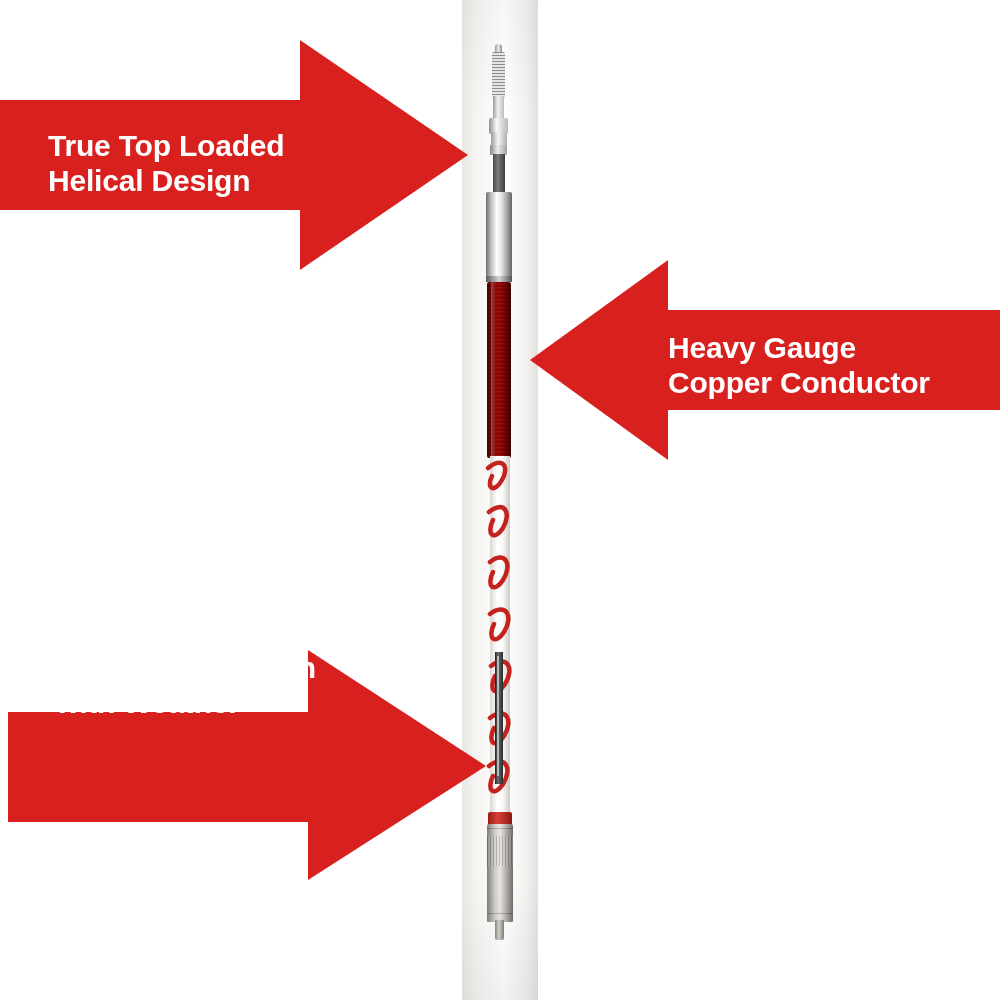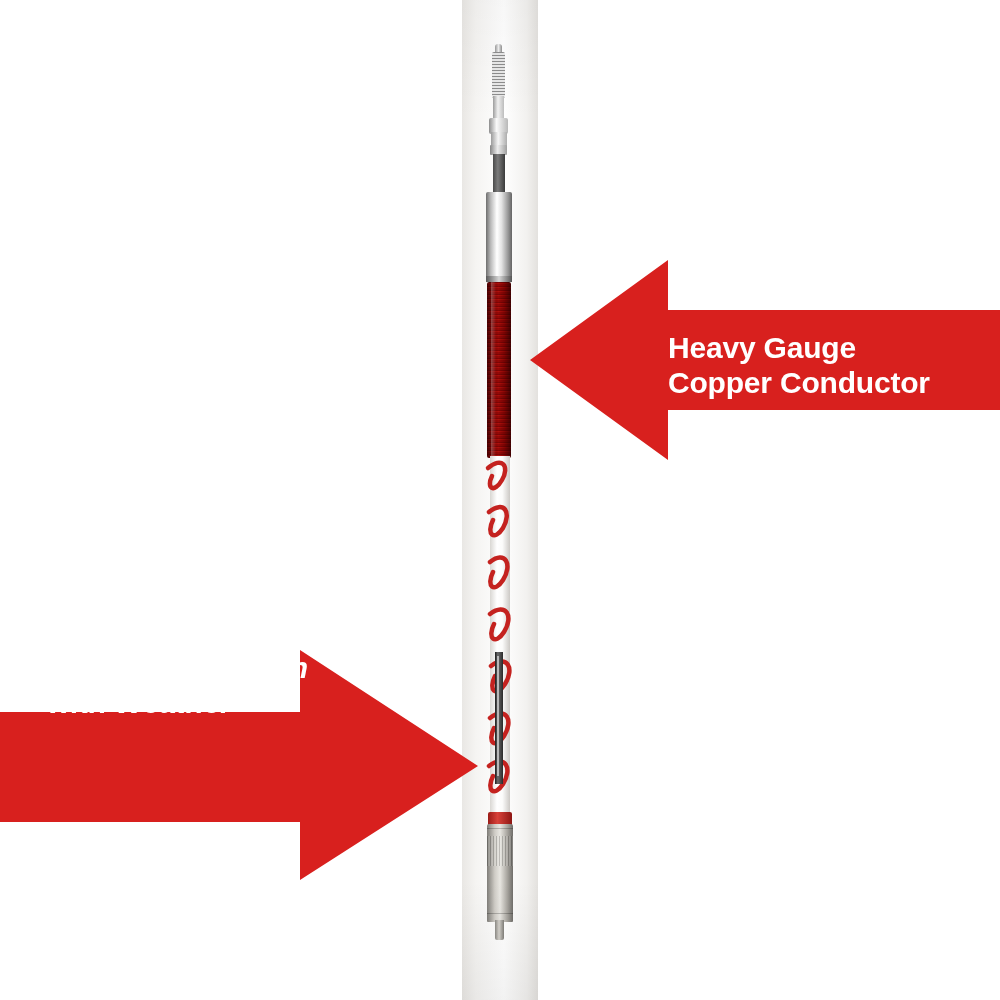--- a/index.html
+++ b/index.html
@@ -240,21 +240,21 @@
     font-weight: bold;
     line-height: 1.18;
     letter-spacing: -0.2px;
     white-space: pre-line;
   }
 
   
   #callout-1 { left: 0px; top: 40px; width: 470px; height: 230px; }
   #callout-1 .label { left: 48px; top: 88px; font-size: 30px; }
 
-  #callout-3 { left: 0px; top: 650px; width: 480px; height: 230px; font-style: italic; }
+  #callout-3 { left: 8px; top: 650px; width: 480px; height: 230px; }
   #callout-3 .label { left: 48px; top: 690px - 650px; font-size: 30px; }
 
   
   #callout-2 { left: 528px; top: 260px; width: 472px; height: 200px; }
   #callout-2 .label { left: 140px; top: 70px; font-size: 30px; }
 </style>
 </head>
 <body>
 
 <div id="stage">
@@ -286,20 +286,27 @@
 
       <div class="part lower-rod"></div>
       <div class="part lower-rod-hl"></div>
       <div class="part base-collar"></div>
       <div class="part base-body"></div>
       <div class="part base-knurl"></div>
       <div class="part base-stud"></div>
     </div>
   </div>
 
+  <div class="callout" id="callout-1">
+    <svg class="arrow-svg" width="470" height="230" viewBox="0 0 470 230">
+      <path d="M0,60 L300,60 L300,0 L468,115 L300,230 L300,170 L0,170 Z" fill="#d8201e"></path>
+    </svg>
+    <div class="label">True Top Loaded
+Helical Design</div>
+  </div>
 
   <div class="callout" id="callout-2">
     <svg class="arrow-svg" width="472" height="200" viewBox="0 0 472 200">
       <path d="M472,50 L140,50 L140,0 L2,100 L140,200 L140,150 L472,150 Z" fill="#d8201e"></path>
     </svg>
     <div class="label">Heavy Gauge
 Copper Conductor</div>
   </div>
 
   <div class="callout" id="callout-3">

